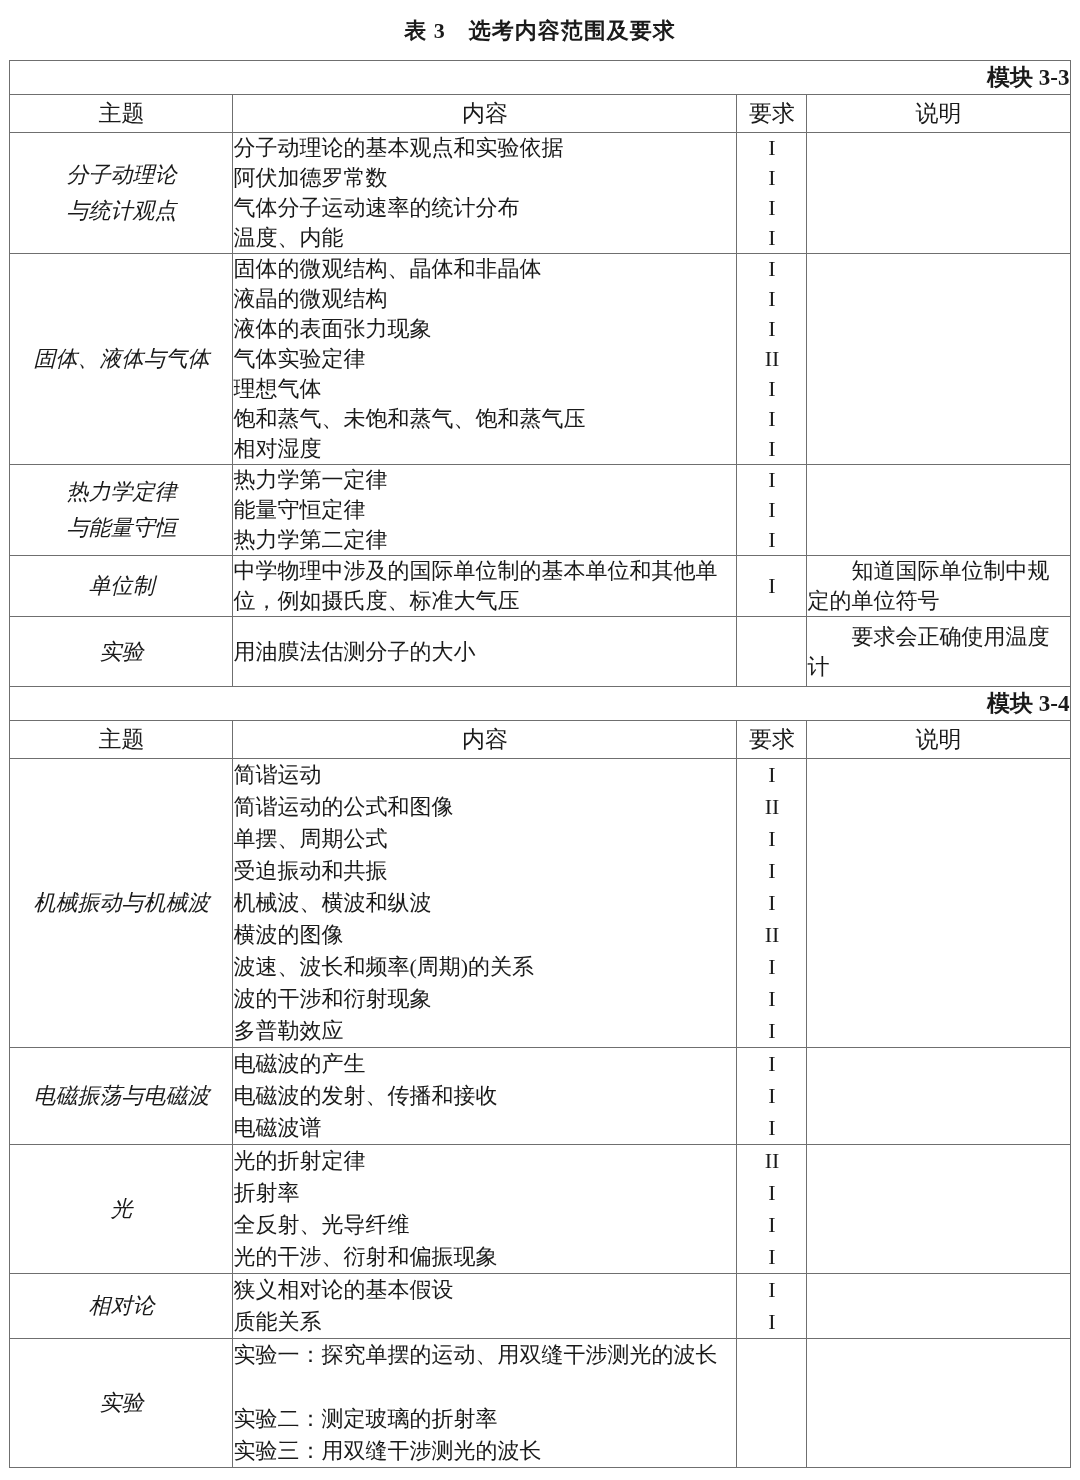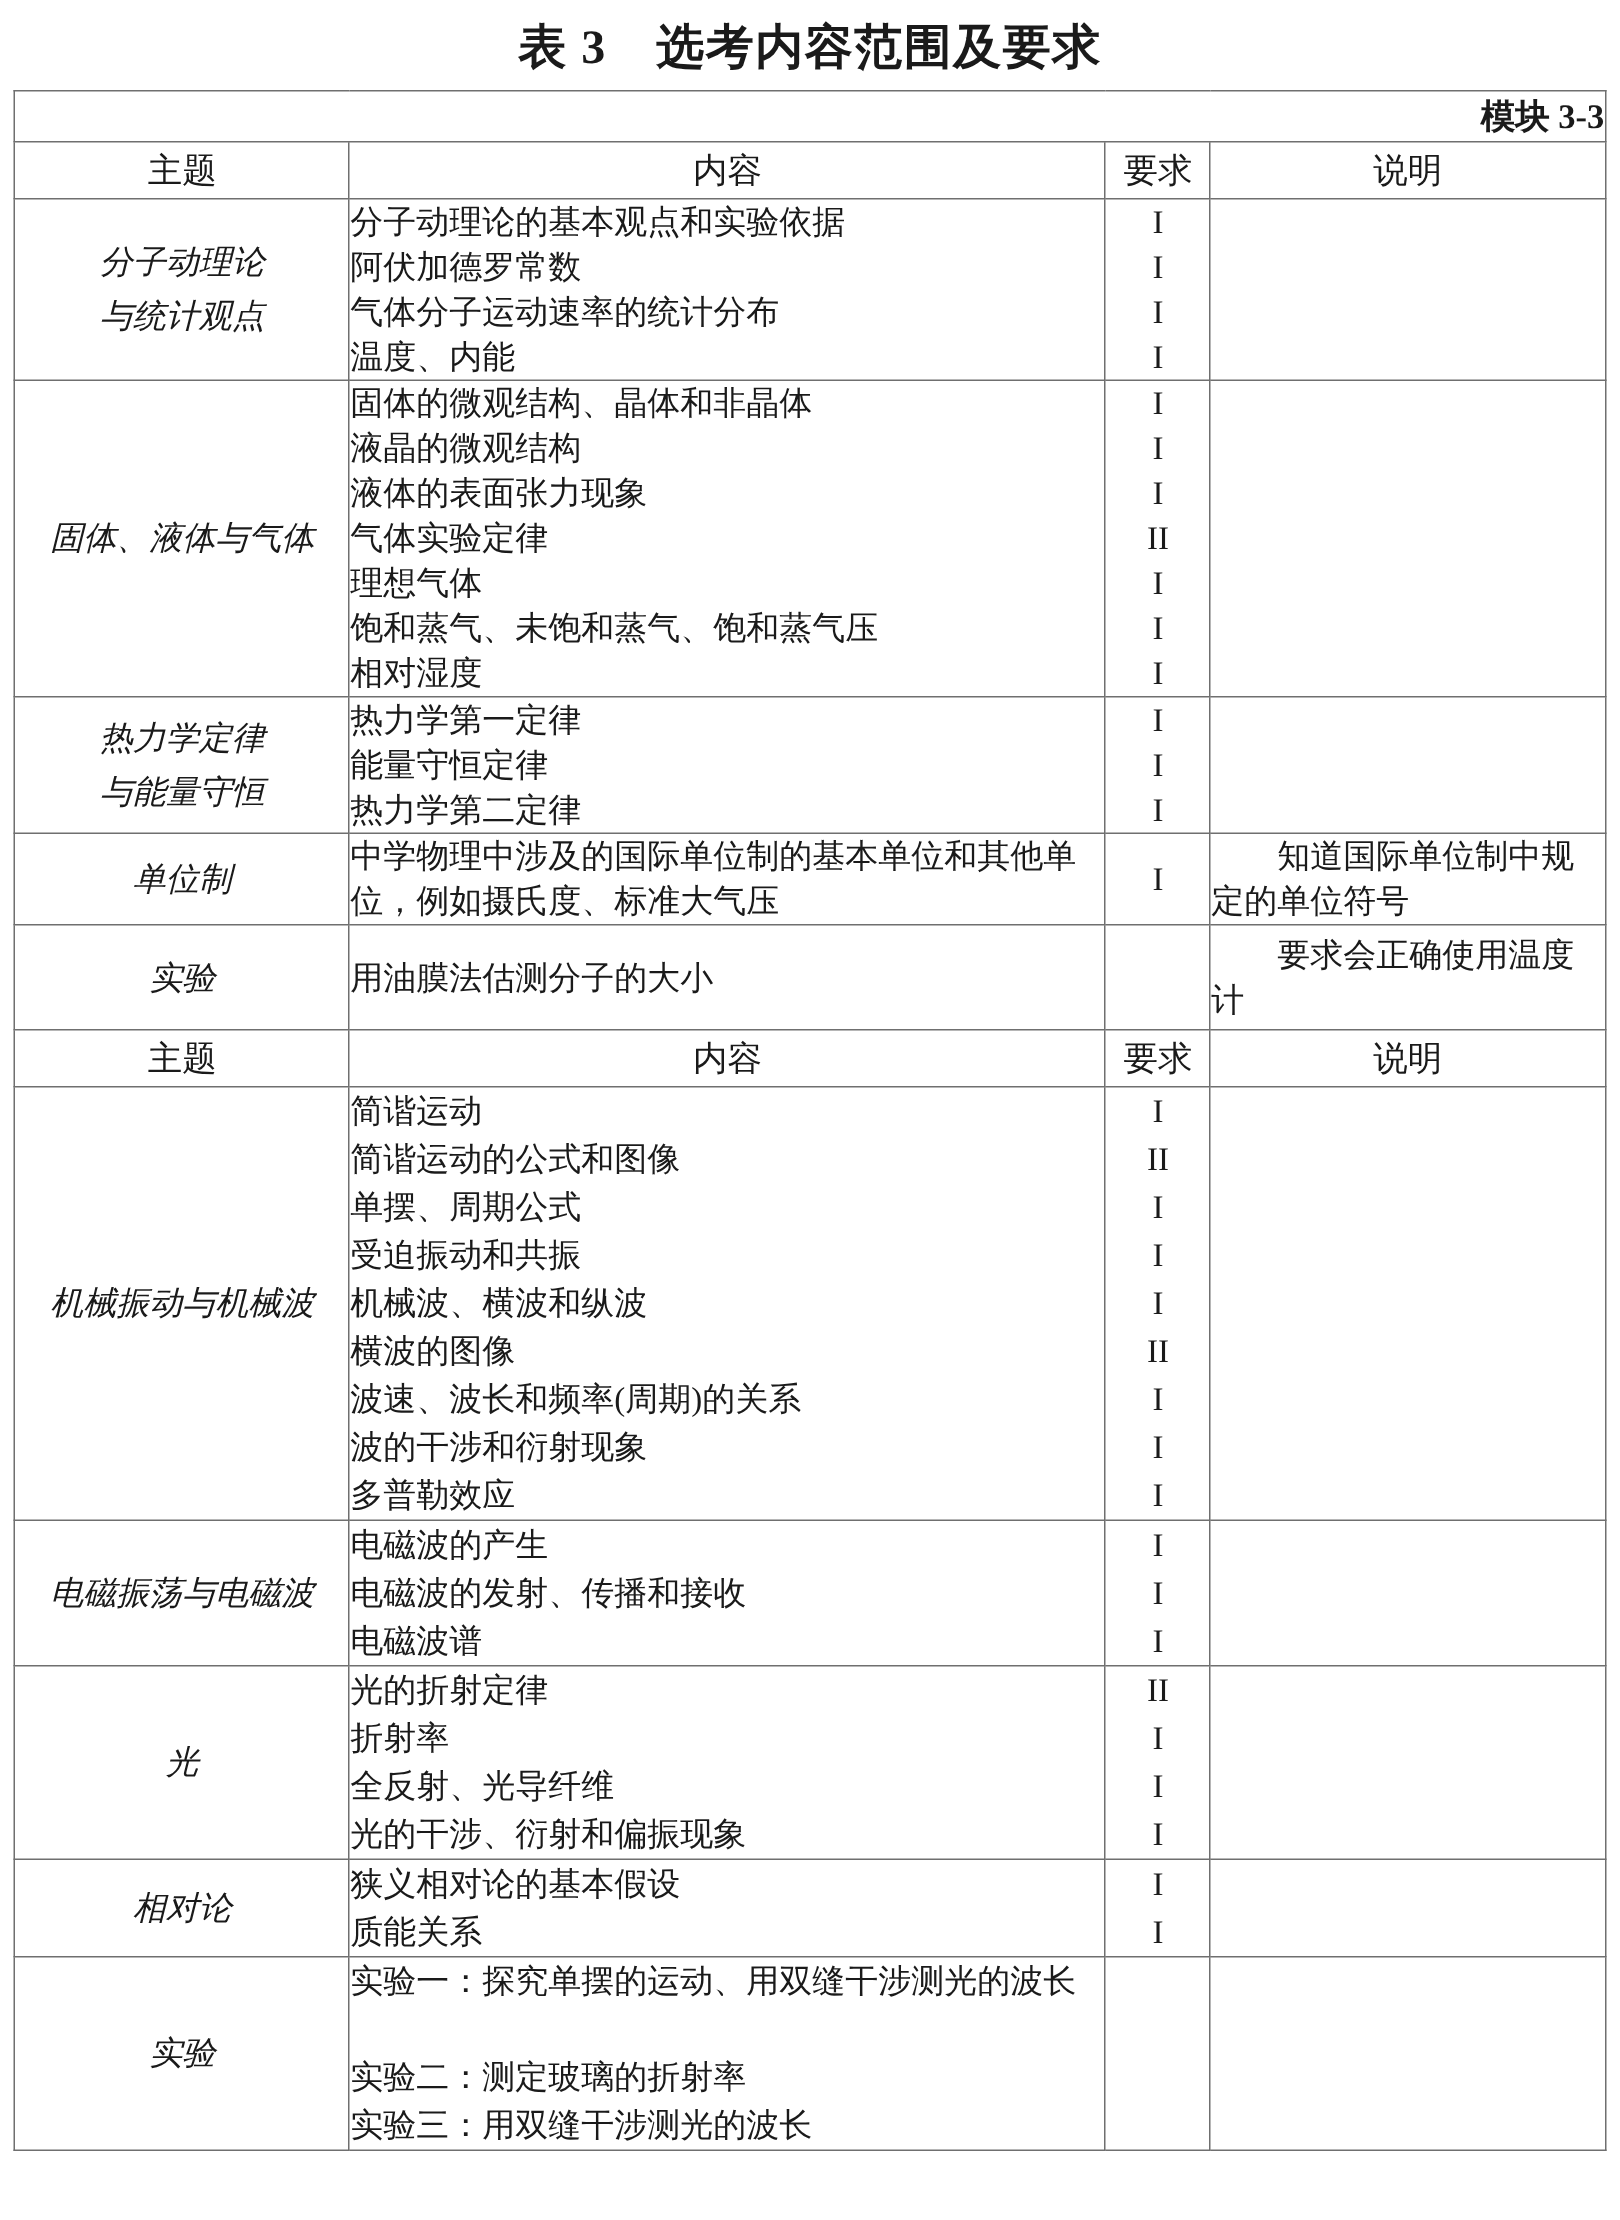--- a/index.html
+++ b/index.html
@@ -12,21 +12,21 @@
     font-family: "Liberation Serif", "DejaVu Serif", serif;
     color: #1a1a1a;
   }
   .page {
     width: 1080px;
     height: 1480px;
     box-sizing: border-box;
   }
   .doc-title {
     text-align: center;
-    font-size: 32px;
+    font-size: 22px;
     font-weight: bold;
     letter-spacing: 1px;
     padding: 12px 0 10px 0;
     line-height: 38px;
   }
   table.exam-table {
     width: 1060px;
     margin: 0 auto;
     border-collapse: collapse;
     table-layout: fixed;
@@ -198,20 +198,23 @@
           </td>
           <td class="req">
             <div class="line"></div>
           </td>
           <td class="note">
             <div class="note-p">要求会正确使用温度计</div>
           </td>
         </tr>
       </tbody>
       <tbody class="module m2">
+        <tr>
+          <td colspan="4" class="module-header">模块 3-4</td>
+        </tr>
         <tr class="col-header-row">
           <td>主题</td>
           <td>内容</td>
           <td>要求</td>
           <td>说明</td>
         </tr>
         <tr>
           <td class="topic">
             <div>机械振动与机械波</div>
           </td>

